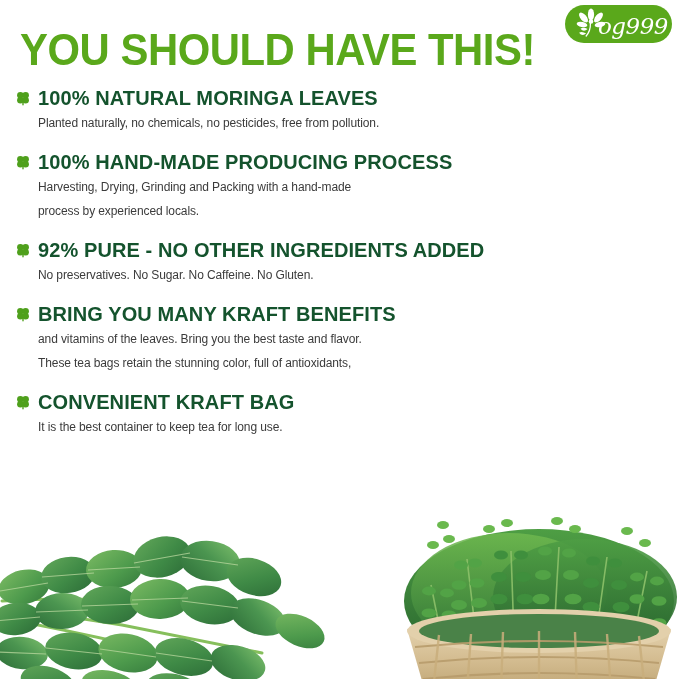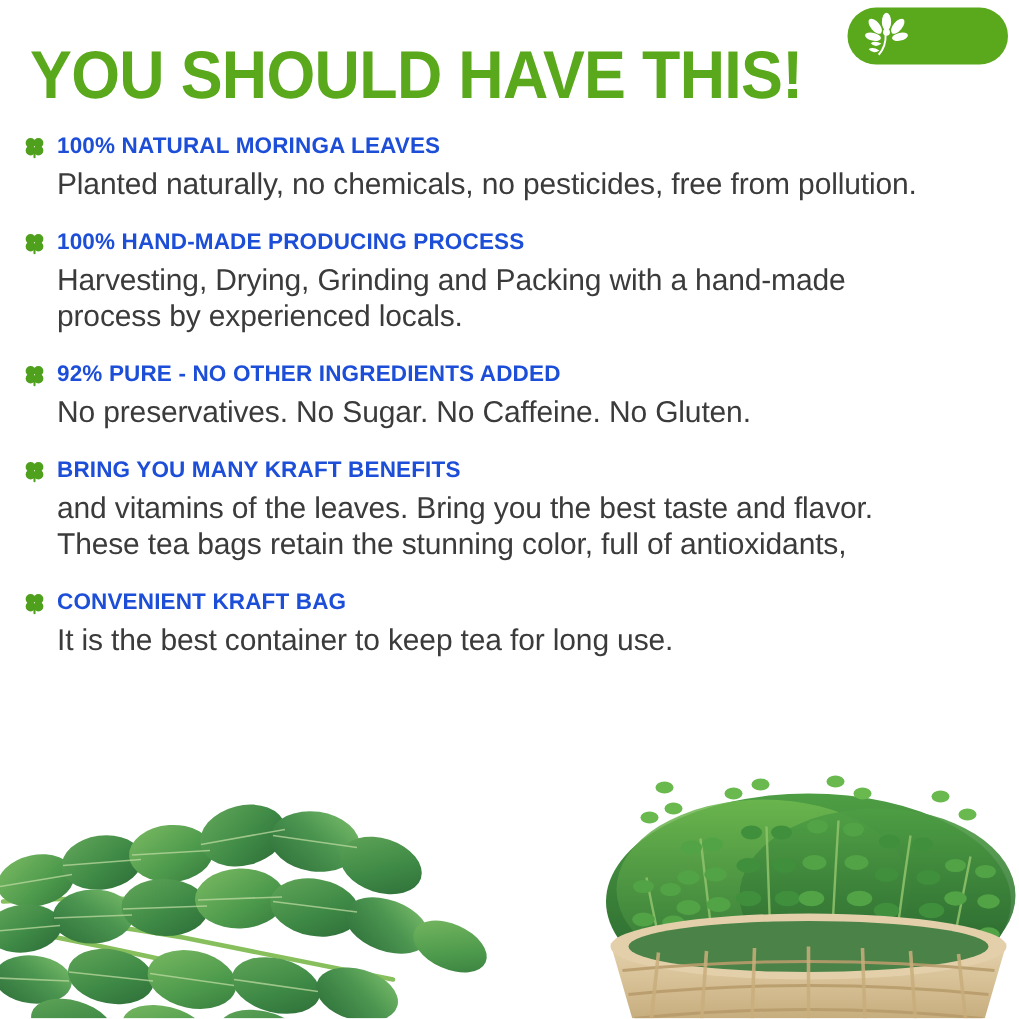--- a/index.html
+++ b/index.html
@@ -81,34 +81,34 @@
   }
   .bullet-icon {
     position: absolute;
     left: 16px;
     top: 3px;
     width: 14px;
     height: 15px;
   }
   .feature-heading {
     margin: 0;
-    color: #1d4ed8;
+    color: #14532d;
     font-family: "Liberation Sans", sans-serif;
     font-weight: bold;
-    font-size: 15px;
+    font-size: 20px;
     line-height: 20px;
     letter-spacing: 0.1px;
     white-space: nowrap;
   }
   .feature-body {
     margin: 3px 0 0 0;
     color: #3b3b3b;
     font-family: "Liberation Sans", sans-serif;
     font-weight: normal;
-    font-size: 20px;
+    font-size: 12px;
     line-height: 24px;
     letter-spacing: -0.1px;
   }
   .feature-body .line { display: block; }
 
   
   .photo-band {
     position: absolute;
     left: 0;
     top: 505px;
@@ -144,20 +144,21 @@
         <ellipse cx="24.5" cy="9.5" rx="3" ry="6" transform="rotate(40 24.5 9.5)"></ellipse>
         <ellipse cx="9.5" cy="9.5" rx="3" ry="6" transform="rotate(-40 9.5 9.5)"></ellipse>
         <ellipse cx="26" cy="16.5" rx="2.6" ry="5.4" transform="rotate(78 26 16.5)"></ellipse>
         <ellipse cx="8" cy="16.5" rx="2.6" ry="5.4" transform="rotate(-78 8 16.5)"></ellipse>
         <circle cx="17" cy="13.5" r="2.3"></circle>
         <path d="M16.4 15 q0.4 8 -4.6 13.5" stroke="#ffffff" stroke-width="1.3" fill="none"></path>
         <path d="M13.6 21 q-4.4 -2.2 -7.1 -0.2 q3.2 3.6 7.1 0.2 z"></path>
         <path d="M12.2 25.6 q-4.2 -2.6 -7.1 -0.9 q2.9 3.9 7.1 0.9 z"></path>
       </g>
     </svg>
+    <div class="logo-text">og999</div>
   </div>
 
   <div class="main-title">YOU SHOULD HAVE THIS!</div>
 
   <div class="features">
 
     <div class="feature">
       <svg class="bullet-icon" viewBox="0 0 14 15">
         <g fill="#4fa01c">
           <circle cx="4.4" cy="4.3" r="3.3"></circle>

